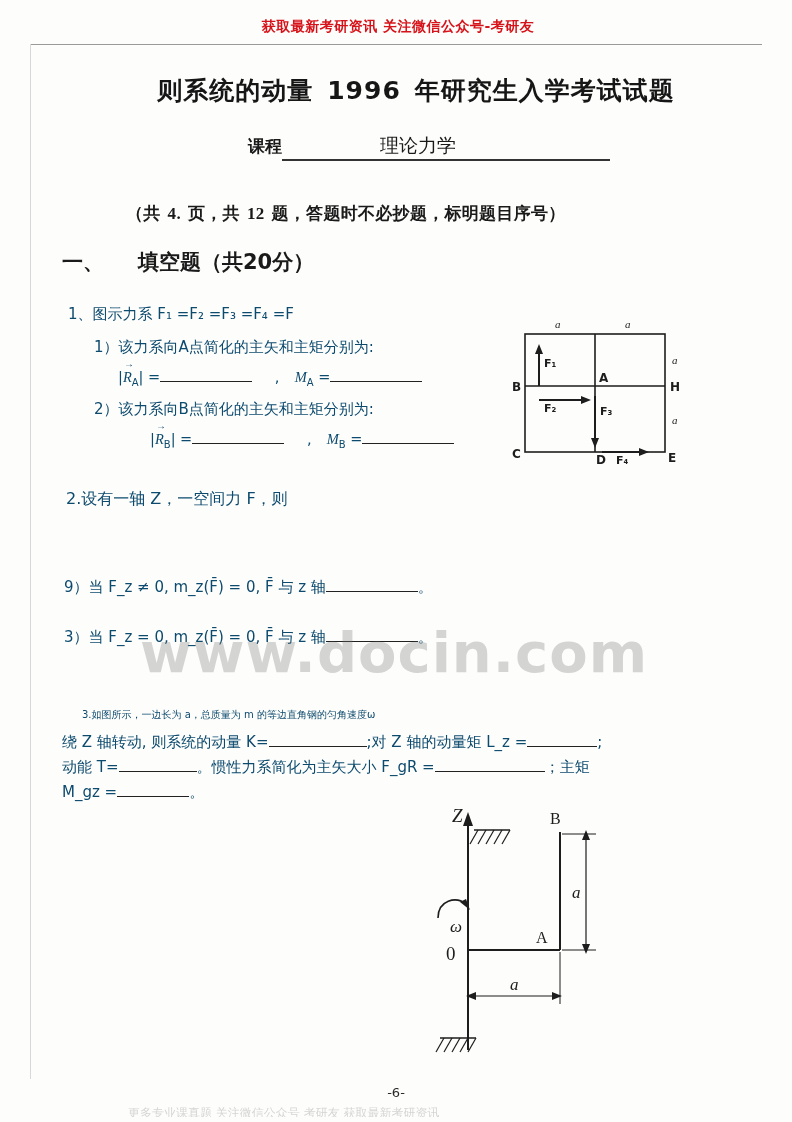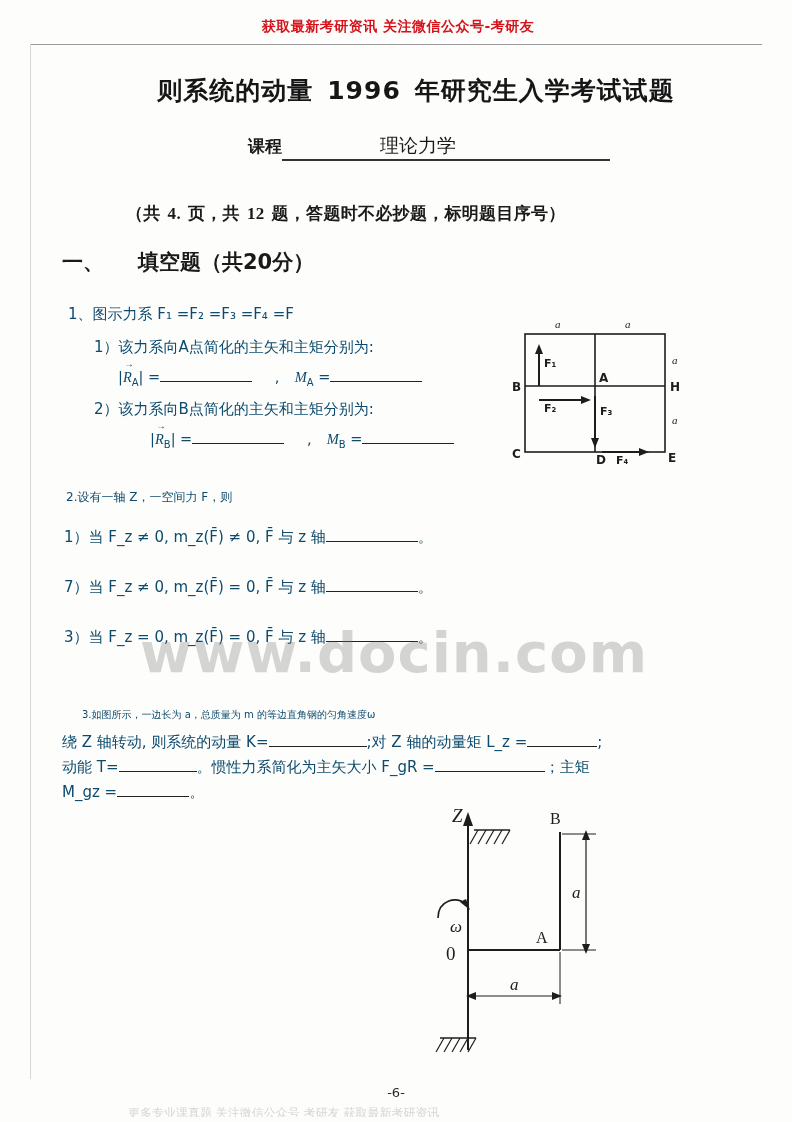--- a/index.html
+++ b/index.html
@@ -294,28 +294,25 @@
       <text x="104" y="152" font-family="DejaVu Sans, sans-serif" font-size="12" font-weight="bold" fill="#1d1d1d">D</text>
       <text x="176" y="150" font-family="DejaVu Sans, sans-serif" font-size="12" font-weight="bold" fill="#1d1d1d">E</text>
 
       <text x="52" y="55" font-family="DejaVu Sans, sans-serif" font-size="11" font-weight="bold" fill="#1d1d1d">F₁</text>
       <text x="52" y="100" font-family="DejaVu Sans, sans-serif" font-size="11" font-weight="bold" fill="#1d1d1d">F₂</text>
       <text x="108" y="103" font-family="DejaVu Sans, sans-serif" font-size="11" font-weight="bold" fill="#1d1d1d">F₃</text>
       <text x="124" y="152" font-family="DejaVu Sans, sans-serif" font-size="11" font-weight="bold" fill="#1d1d1d">F₄</text>
     </svg>
   </div>
 
-  <div class="tx" style="left:66px; top:489px; font-size:12px;">2.设有一轴 Z，一空间力 F，则</div>
-
-  <div class="tx" style="left:64px; top:528px; font-size:15px;">
-    <span>1）当 F_z ≠ 0, m_z(F̄) ≠ 0, F̄ 与 z 轴</span><span class="fill" style="width:92px;"></span><span>。</span>
-  </div>
+  <div class="tx" style="left:66px; top:489px; font-size:16px;">2.设有一轴 Z，一空间力 F，则</div>
+
 
   <div class="tx" style="left:64px; top:578px; font-size:15px;">
-    <span>7）当 F_z ≠ 0, m_z(F̄) = 0, F̄ 与 z 轴</span><span class="fill" style="width:92px;"></span><span>。</span>
+    <span>9）当 F_z ≠ 0, m_z(F̄) = 0, F̄ 与 z 轴</span><span class="fill" style="width:92px;"></span><span>。</span>
   </div>
 
   <div class="tx" style="left:64px; top:628px; font-size:15px;">
     <span>3）当 F_z = 0, m_z(F̄) = 0, F̄ 与 z 轴</span><span class="fill" style="width:92px;"></span><span>。</span>
   </div>
 
   <div class="watermark">www.docin.com</div>
 
   <div class="tx" style="left:82px; top:708px; font-size:10px;">3.如图所示，一边长为 a，总质量为 m 的等边直角钢的匀角速度ω</div>
 

